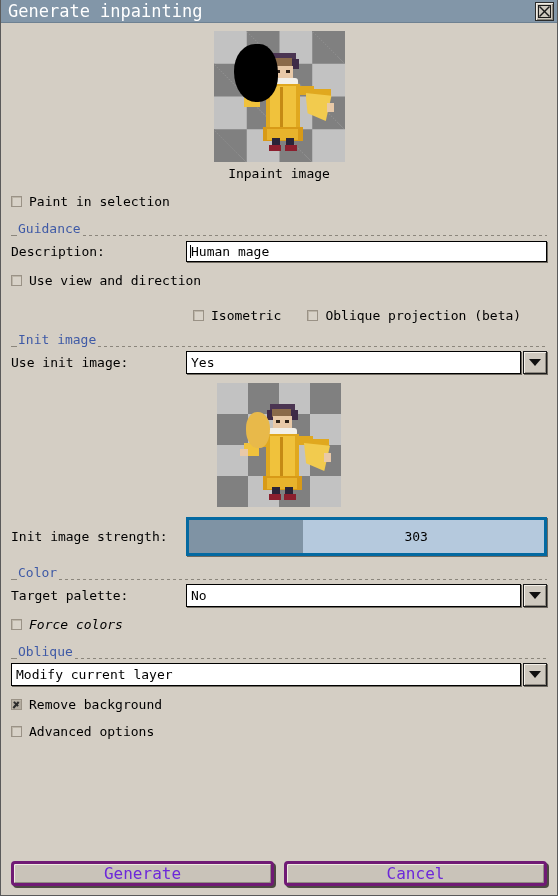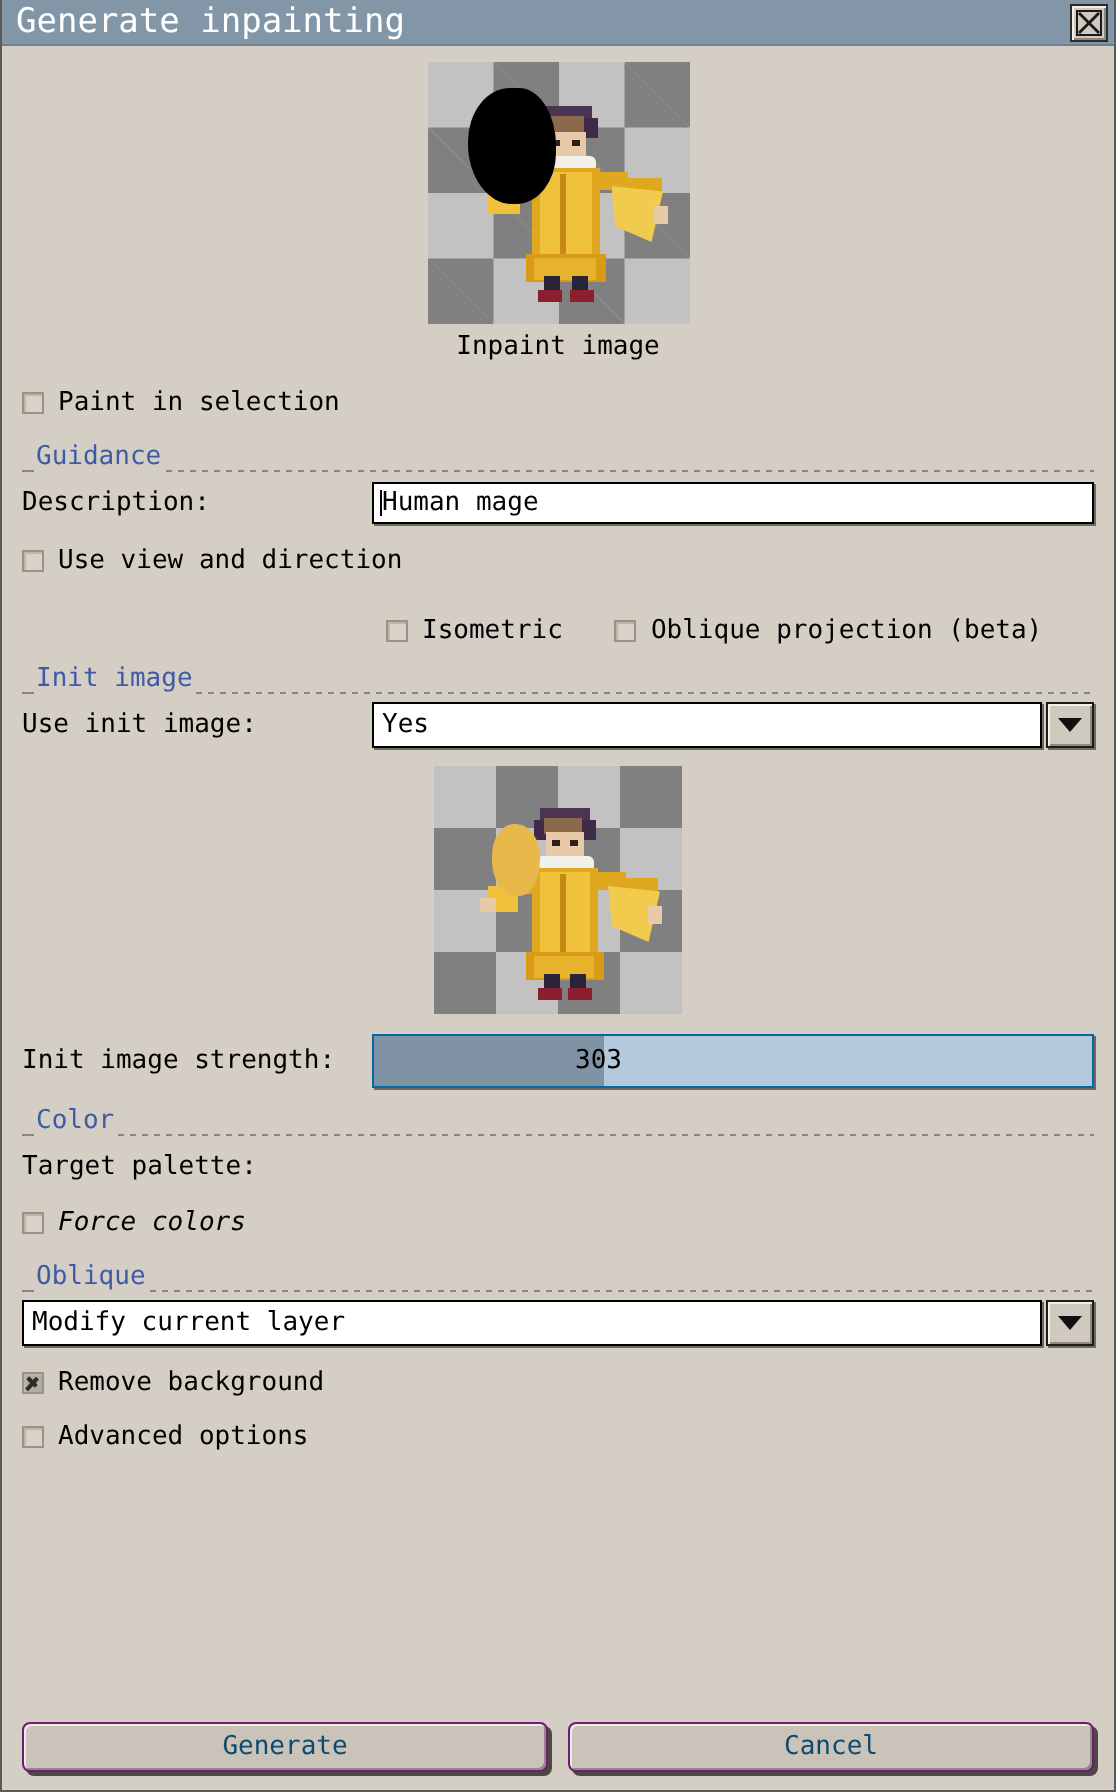--- a/index.html
+++ b/index.html
@@ -252,29 +252,29 @@
   .dd-arrow {
     width: 0; height: 0;
     border-left: 6px solid transparent;
     border-right: 6px solid transparent;
     border-top: 7px solid #101010;
   }
 
   
   .slider {
     flex: 1;
-    height: 27px;
-    box-sizing: border-box;
-    border: 1px solid #0369a1;
+    height: 39px;
+    box-sizing: border-box;
+    border: 3px solid #0369a1;
     box-shadow: 1px 1px 0 #6f6a61;
     background: #b5c9dd;
     position: relative;
     display: flex;
     align-items: center;
-    justify-content: flex-start;
+    justify-content: center;
     cursor: pointer;
     overflow: hidden;
   }
   .slider-fill {
     position: absolute;
     left: 0; top: 0; bottom: 0;
     background: #7f93a4;
   }
   .slider-value {
     position: relative;
@@ -290,26 +290,26 @@
     gap: 10px;
     padding: 0 10px 9px 10px;
     box-sizing: border-box;
     flex: none;
   }
   .btn {
     flex: 1;
     height: 25px;
     box-sizing: border-box;
     background: #c9c3b9;
-    border: 1px solid #701a75;
+    border: 3px solid #701a75;
     border-radius: 4px;
     box-shadow: inset 1px 1px 0 #efeae1, inset -1px -1px 0 #918c83, 2px 2px 0 #4d4942;
     font-family: "DejaVu Sans Mono", monospace;
-    font-size: 13px;
-    color: #0c4a6e;
+    font-size: 16px;
+    color: #6d28d9;
     display: flex;
     align-items: center;
     justify-content: center;
     cursor: pointer;
   }
 
   .indent { }
   .indent-cbs { margin-left: 182px; display:flex; gap: 26px; }
   .mt8 { margin-top: 8px; }
 </style>
@@ -483,20 +483,26 @@
     </div>
 
     <div class="section">
       <span class="section-dash"></span>
       <span class="section-title">Color</span>
       <span class="section-line"></span>
     </div>
 
     <div class="row" style="margin-top:3px;">
       <span class="field-label">Target palette:</span>
+      <div class="dropdown">
+        <div class="dd-value">No</div>
+        <div class="dd-btn">
+          <span class="dd-arrow"></span>
+        </div>
+      </div>
     </div>
 
     <div class="row" style="margin-top:6px;font-style:italic;">
       <div class="cb-row indent">
         <span class="checkbox"></span>
         <span class="cb-label">Force colors</span>
       </div>
     </div>
 
     <div class="section">

